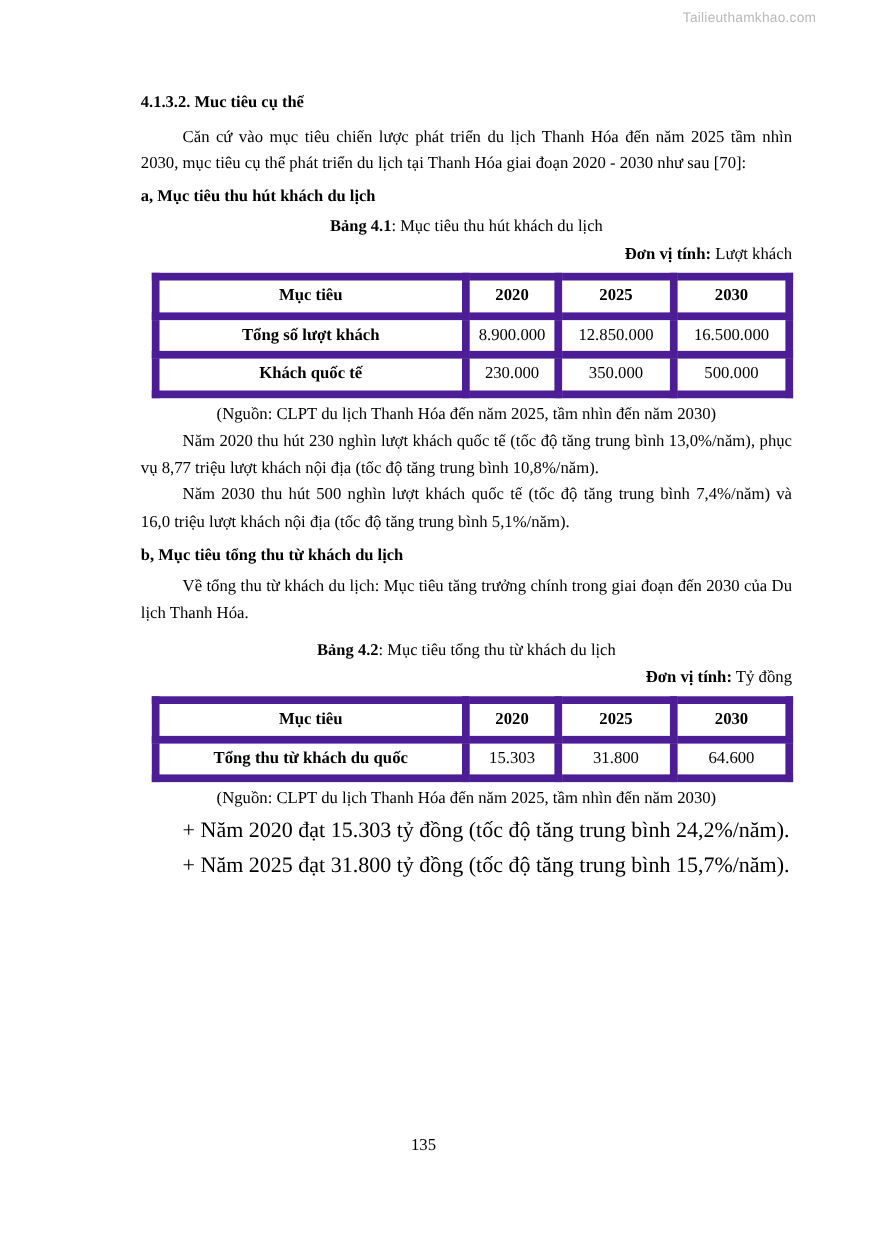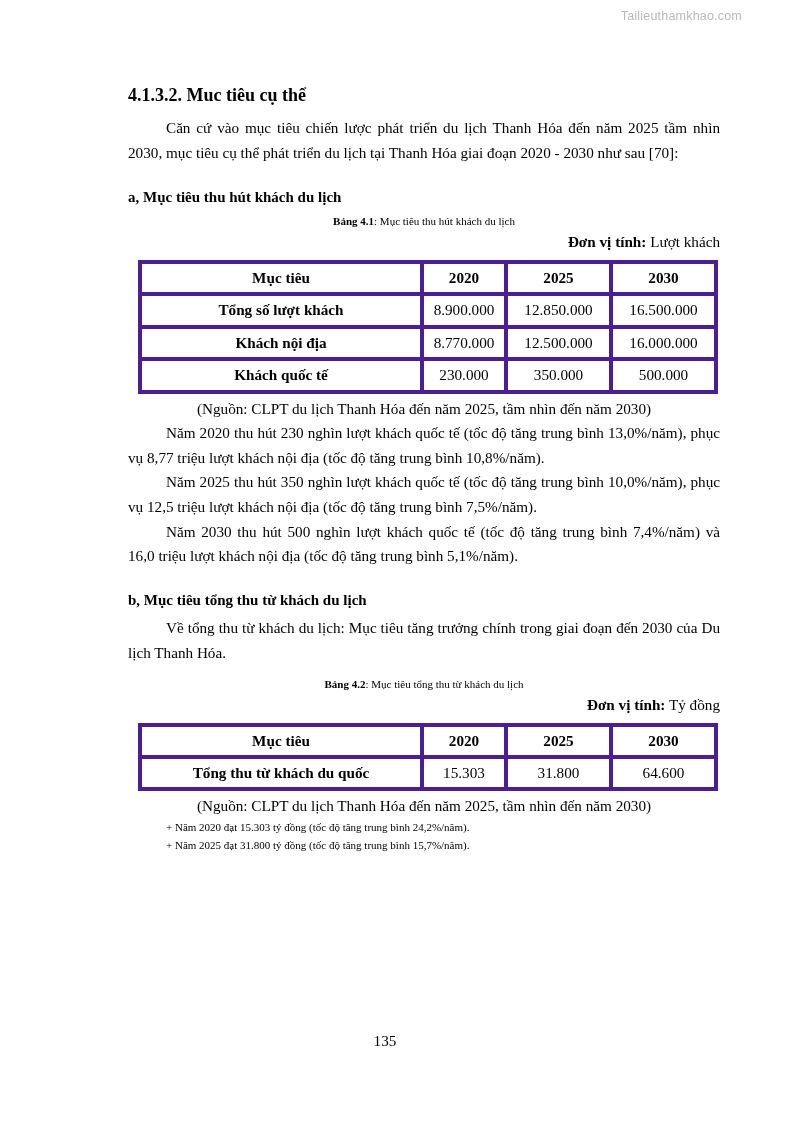--- a/index.html
+++ b/index.html
@@ -38,44 +38,44 @@
 
   
   .content {
     position: absolute;
     left: 128px;
     top: 84px;
     width: 592px;
   }
 
   h2.heading {
-    font-size: 18px;
+    font-size: 15px;
     font-weight: bold;
     margin: 0 0 9px 0;
     line-height: 1.3;
   }
 
   h3.subheading {
     font-size: 15px;
     font-weight: bold;
-    margin: 22px 0 6px 0;
+    margin: 8px 0 6px 0;
     line-height: 1.3;
   }
 
   p.para {
     font-size: 15.2px;
     line-height: 1.62;
     margin: 0 0 0 0;
     text-align: justify;
     text-indent: 38px;
     text-justify: inter-word;
   }
 
   p.caption {
-    font-size: 11px;
+    font-size: 15px;
     line-height: 1.55;
     margin: 4px 0 1px 0;
     text-align: center;
   }
   p.caption .bold { font-weight: bold; }
 
   p.unit {
     font-size: 15.2px;
     line-height: 1.5;
     margin: 0 0 6px 0;
@@ -85,37 +85,37 @@
 
   p.source {
     font-size: 15.2px;
     line-height: 1.6;
     margin: 3px 0 0 0;
     text-align: center;
     font-family: Liberation Serif, serif;
   }
 
   p.bullet {
-    font-size: 11px;
+    font-size: 20px;
     line-height: 1.62;
     margin: 0;
     text-align: left;
     text-indent: 38px;
   }
 
   
   table.data-table {
     border-collapse: collapse;
     width: 576px;
     margin: 2px 0 0 10px;
     table-layout: fixed;
   }
   table.data-table td,
   table.data-table th {
-    border: 4px solid #4c1d95;
+    border: 7px solid #4c1d95;
     font-size: 15.2px;
     padding: 5px 4px 6px 4px;
     line-height: 1.15;
     vertical-align: middle;
   }
   table.data-table th {
     font-weight: bold;
     text-align: center;
   }
   table.data-table td.rowlabel {
@@ -183,39 +183,32 @@
         </tr>
       </thead>
       <tbody>
         <tr>
           <td class="rowlabel">Tổng số lượt khách</td>
           <td class="num">8.900.000</td>
           <td class="num">12.850.000</td>
           <td class="num">16.500.000</td>
         </tr>
         <tr>
-          <td class="rowlabel">Khách nội địa</td>
-          <td class="num">8.770.000</td>
-          <td class="num">12.500.000</td>
-          <td class="num">16.000.000</td>
-        </tr>
-        <tr>
           <td class="rowlabel">Khách quốc tế</td>
           <td class="num">230.000</td>
           <td class="num">350.000</td>
           <td class="num">500.000</td>
         </tr>
       </tbody>
     </table>
 
     <p class="source">(Nguồn: CLPT du lịch Thanh Hóa đến năm 2025, tầm nhìn đến năm 2030)</p>
 
     <p class="para">Năm 2020 thu hút 230 nghìn lượt khách quốc tế (tốc độ tăng trung bình 13,0%/năm), phục vụ 8,77 triệu lượt khách nội địa (tốc độ tăng trung bình 10,8%/năm).</p>
 
-    <p class="para">Năm 2025 thu hút 350 nghìn lượt khách quốc tế (tốc độ tăng trung bình 10,0%/năm), phục vụ 12,5 triệu lượt khách nội địa (tốc độ tăng trung bình 7,5%/năm).</p>
 
     <p class="para">Năm 2030 thu hút 500 nghìn lượt khách quốc tế (tốc độ tăng trung bình 7,4%/năm) và 16,0 triệu lượt khách nội địa (tốc độ tăng trung bình 5,1%/năm).</p>
 
     <h3 class="subheading">b, Mục tiêu tổng thu từ khách du lịch</h3>
 
     <p class="para">Về tổng thu từ khách du lịch: Mục tiêu tăng trưởng chính trong giai đoạn đến 2030 của Du lịch Thanh Hóa.</p>
 
     <div class="spacer-sm"></div>
 
     <p class="caption">

